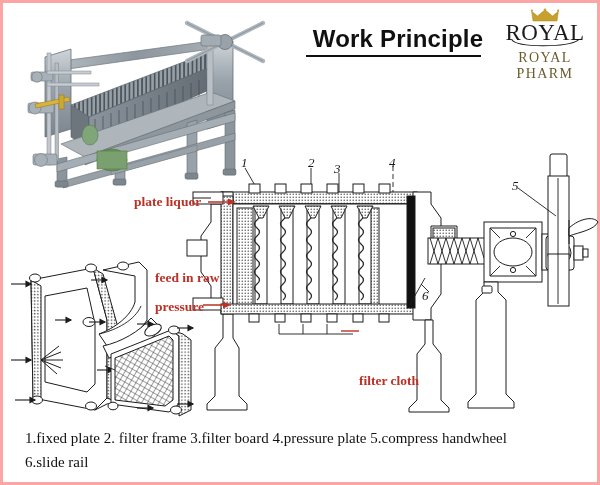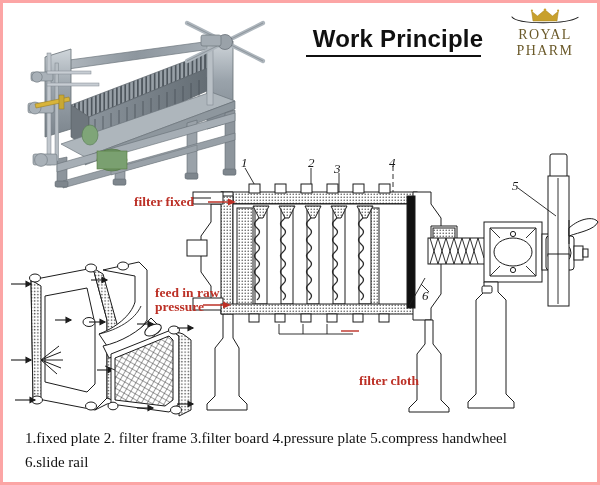--- a/index.html
+++ b/index.html
@@ -42,21 +42,21 @@
   
   #photo{left:8px;top:6px;width:262px;height:180px;}
 
   
   .red-label{
     font-family:"Liberation Serif", serif;
     font-weight:bold;color:#bc3026;font-size:13.5px;
     white-space:nowrap;line-height:15px;
   }
   #lbl-liquor{left:131px;top:191px;}
-  #lbl-feed1{left:152px;top:282px;}
+  #lbl-feed1{left:152px;top:267px;}
   #lbl-feed2{left:152px;top:296px;}
   #lbl-cloth{left:356px;top:322px;margin-top:48px;}
 
   
   .num{
     font-family:"Liberation Serif", serif;
     font-style:italic;font-size:13px;color:#1a1a1a;
   }
   #n1{left:238px;top:152px;}
   #n2{left:305px;top:152px;}
@@ -188,20 +188,21 @@
   <div class="abs" id="title">Work Principle</div>
   <div class="abs" id="title-rule"></div>
 
   <div class="abs" id="logo">
     <svg id="crown" width="28" height="13" viewBox="0 0 28 13">
       <path d="M2,12 L0.6,2.2 L6.5,7 L14,0.8 L21.5,7 L27.4,2.2 L26,12 Z" fill="#c8a02c" stroke="#a8841f" stroke-width="0.5"></path>
       <circle cx="0.9" cy="1.6" r="1.1" fill="#c8a02c"></circle>
       <circle cx="27.1" cy="1.6" r="1.1" fill="#c8a02c"></circle>
       <circle cx="14" cy="0.6" r="1.2" fill="#c8a02c"></circle>
     </svg>
+    <div id="logo-main">ROYAL</div>
     <svg id="logo-swash" width="74" height="9" viewBox="0 0 74 9">
       <path d="M4,1 C10,8.6 58,8.6 70,1.4" fill="none" stroke="#1b1b1b" stroke-width="1.1" stroke-linecap="round"></path>
     </svg>
     <div id="logo-sub">ROYAL  PHARM</div>
   </div>
 
   <div class="abs" style="left:190px;top:145px;">
     <svg width="400" height="265" viewBox="0 0 400 265">
       <defs>
         <pattern id="hatchA" width="4" height="4" patternUnits="userSpaceOnUse" patternTransform="rotate(45)">
@@ -448,21 +449,21 @@
 
   <svg class="abs" style="left:200px;top:296px;" width="34" height="12">
     <line x1="0" y1="6" x2="24" y2="6" stroke="#bc3026" stroke-width="1.5"></line>
     <path d="M28,6 L20,2.6 L20,9.4 Z" fill="#bc3026"></path>
   </svg>
 
   <svg class="abs" style="left:338px;top:324px;" width="20" height="8">
     <line x1="0" y1="4" x2="18" y2="4" stroke="#bc3026" stroke-width="1.4"></line>
   </svg>
 
-  <div class="abs red-label" id="lbl-liquor">filter fixed</div>
+  <div class="abs red-label" id="lbl-liquor">plate liquor</div>
   <div class="abs red-label" id="lbl-feed1">feed in raw</div>
   <div class="abs red-label" id="lbl-feed2">pressure</div>
   <div class="abs red-label" id="lbl-cloth">filter cloth</div>
 
   <div class="abs num" id="n1">1</div>
   <div class="abs num" id="n2">2</div>
   <div class="abs num" id="n3">3</div>
   <div class="abs num" id="n4">4</div>
   <div class="abs num" id="n5">5</div>
   <div class="abs num" id="n6">6</div>

